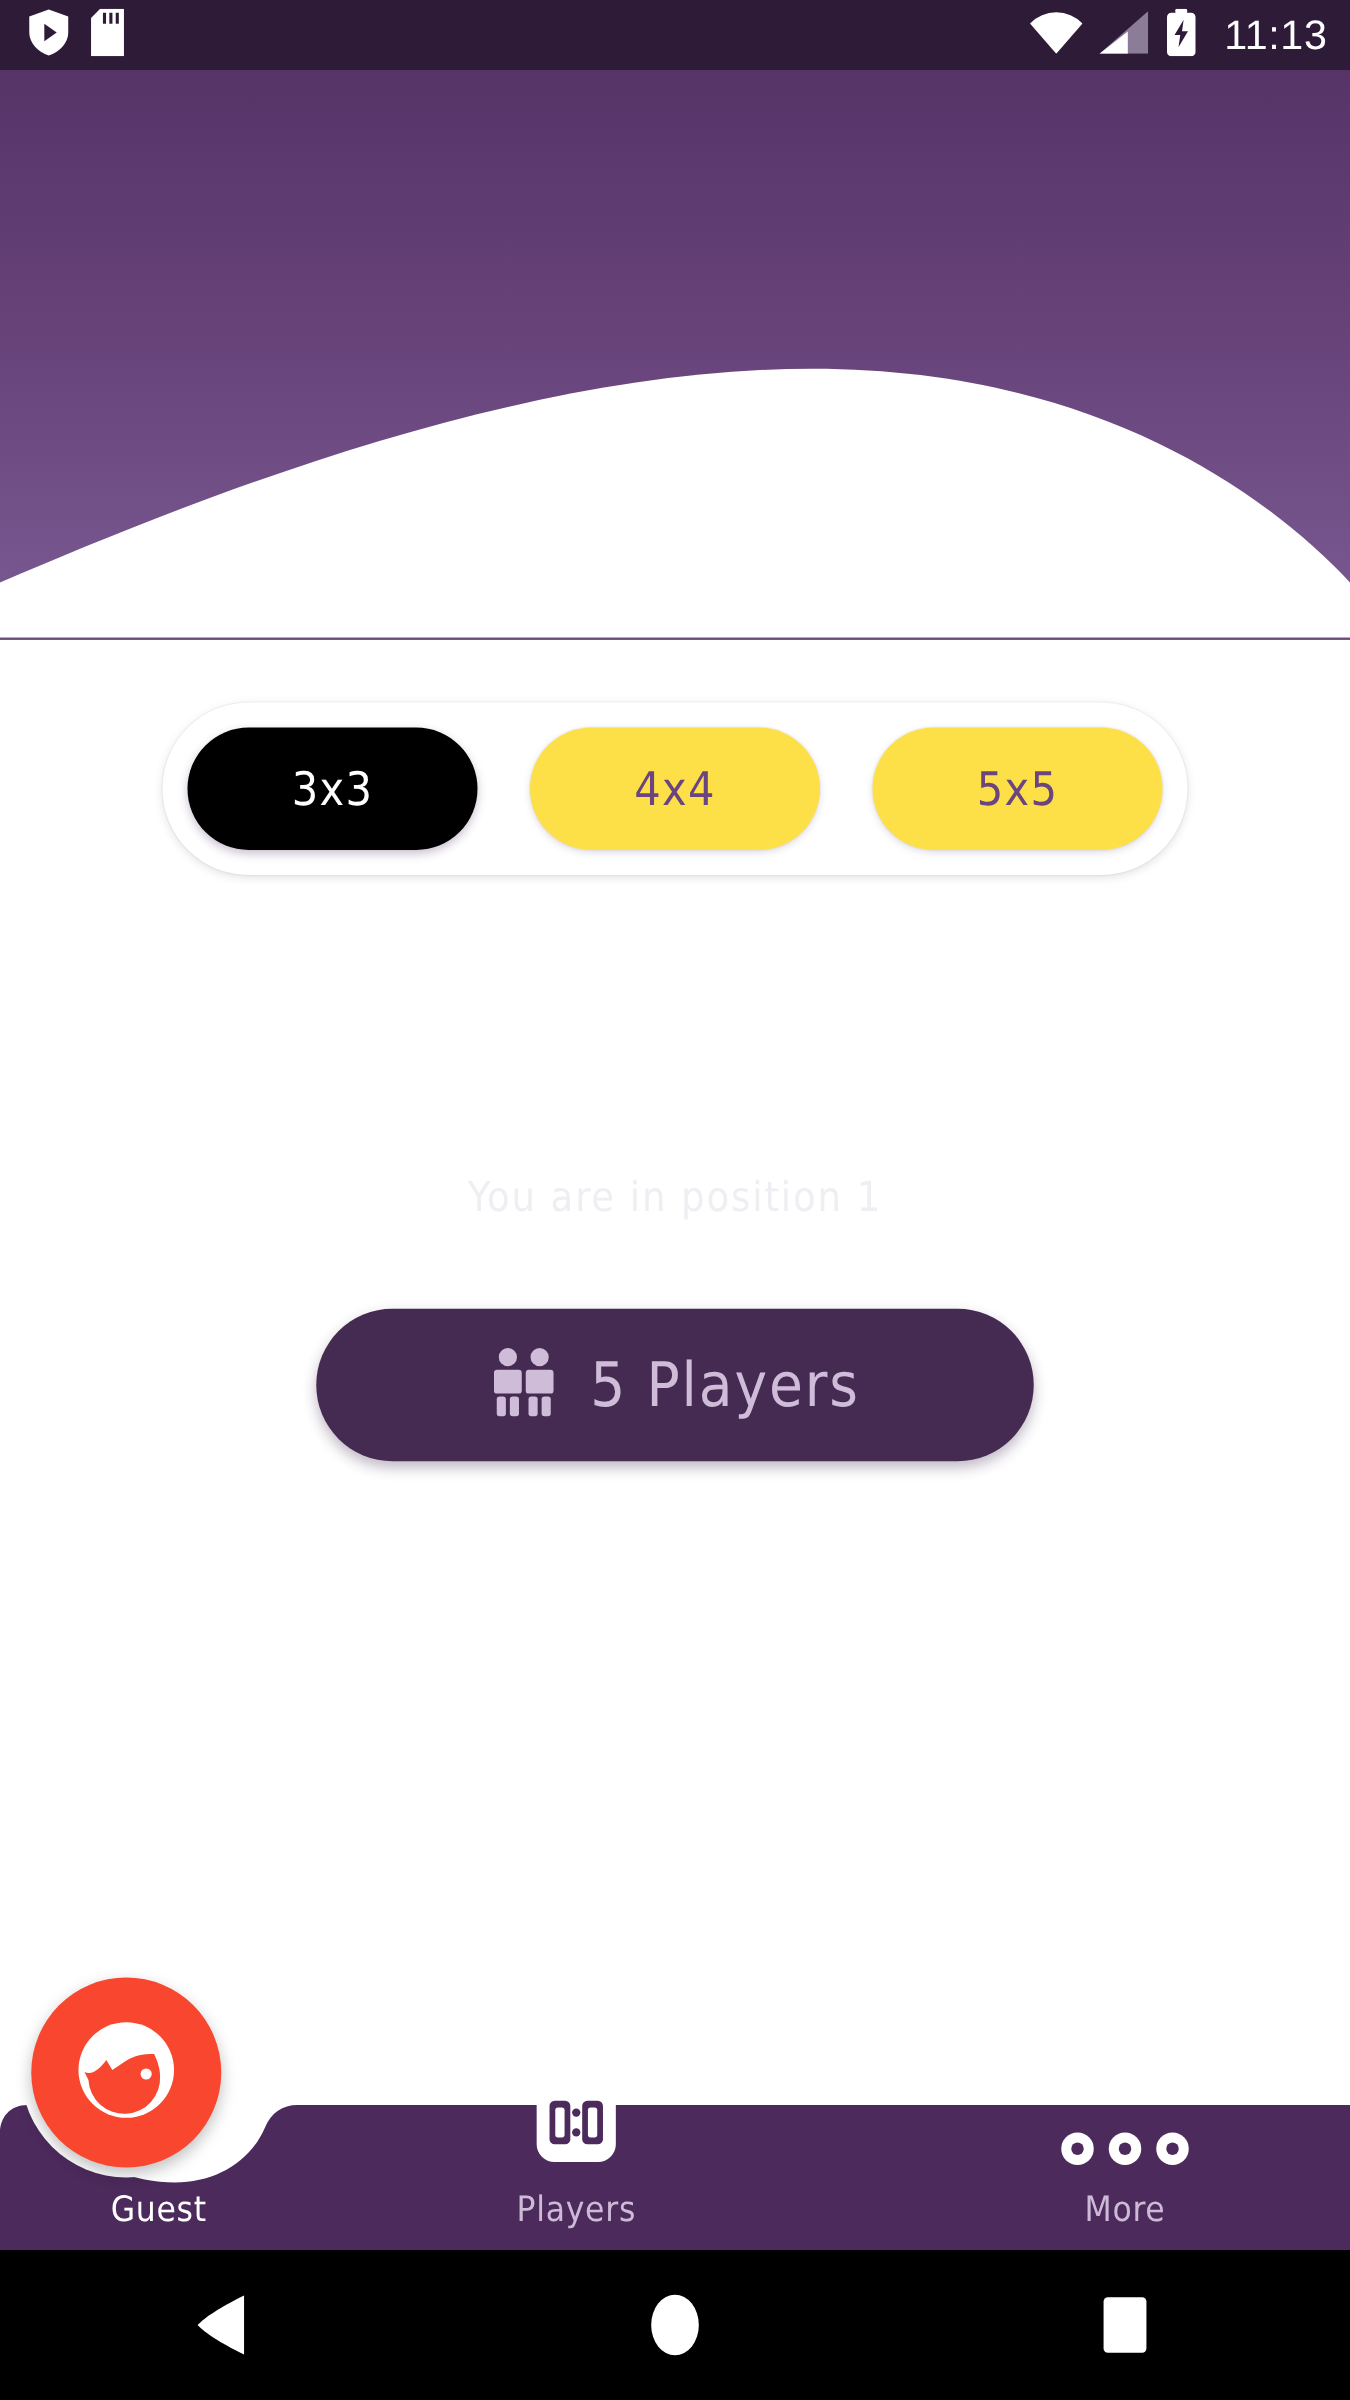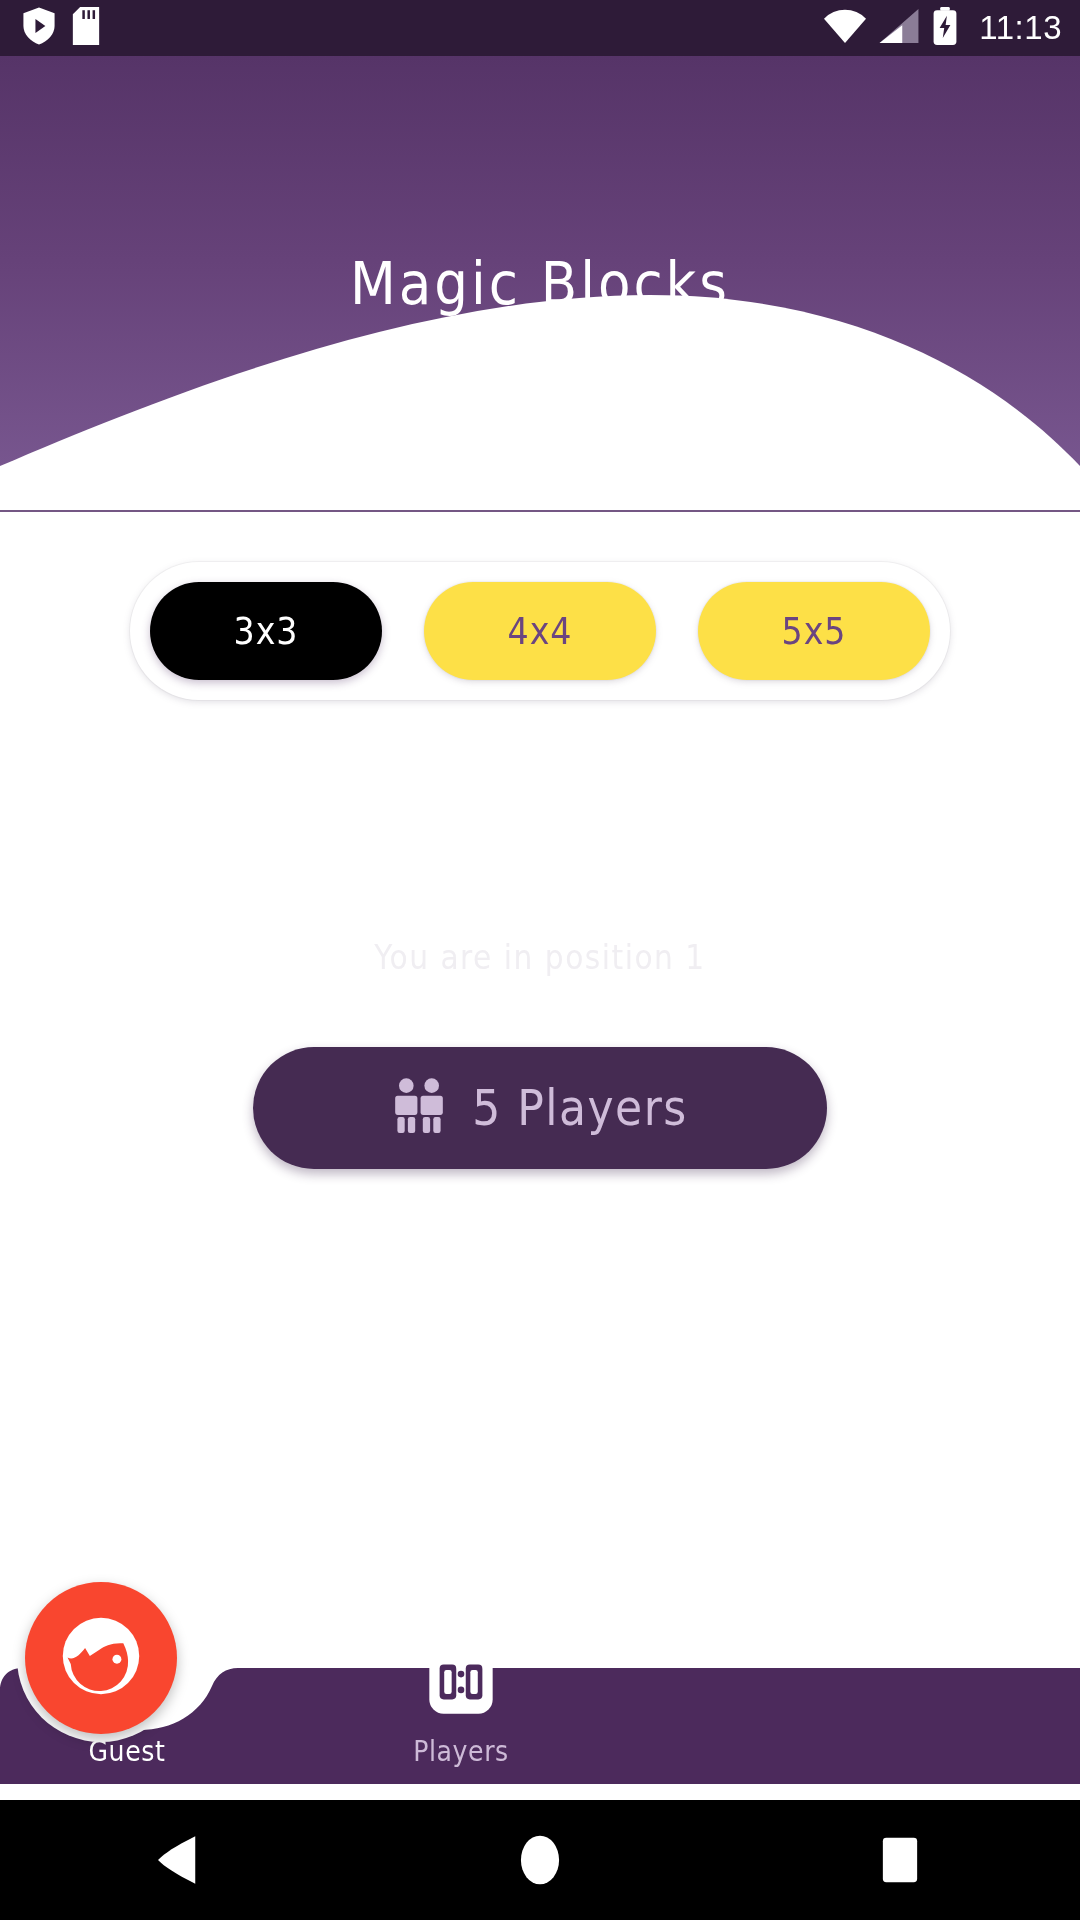--- a/index.html
+++ b/index.html
@@ -84,21 +84,21 @@
   #players-btn { top:1047px; }
 
   .position-note {
     position:absolute; top:938px; left:0; width:1080px; text-align:center;
     color:#f0eef2; font-size:33px; letter-spacing:1.5px;
     font-family:"DejaVu Sans Condensed","Liberation Sans",sans-serif;
   }
 
   
   .bottomnav {
-    position:absolute; left:0; bottom:136px; width:1080px; height:178px;
+    position:absolute; left:0; bottom:120px; width:1080px; height:178px;
   }
   .bottomnav svg.navbg { position:absolute; left:0; top:0; width:1080px; height:178px; }
   .nav-items {
     position:absolute; left:0; top:0; width:1080px; height:178px;
     display:flex; align-items:flex-end;
   }
   .nav-item {
     display:flex; flex-direction:column; align-items:center; justify-content:flex-end;
     cursor:pointer; user-select:none; padding-bottom:16px;
   }
@@ -188,21 +188,20 @@
       </span>
       <span class="sb-time">11:13</span>
     </div>
   </div>
 
   <div class="header">
     <svg class="arc" viewBox="0 0 1080 250" preserveAspectRatio="none">
       <path d="M0 250 L0 205 C170 132 420 34 650 34 C860 34 1000 120 1080 205 L1080 250 Z" fill="#ffffff"></path>
     </svg>
   </div>
-  <div class="app-title">Magic Blocks</div>
   <div class="header-rule"></div>
 
   <div class="seg-wrap">
     <div class="seg-btn active">3x3</div>
     <div class="seg-btn inactive">4x4</div>
     <div class="seg-btn inactive">5x5</div>
   </div>
 
 
   <div class="position-note">You are in position 1</div>
@@ -249,20 +248,28 @@
             <rect x="10.5" y="13" width="10.5" height="22" rx="2.6" fill="#4c2a5c"></rect>
             <rect x="13.4" y="16.4" width="4.7" height="15.2" rx="1.4" fill="#ffffff"></rect>
             <rect x="27" y="13" width="10.5" height="22" rx="2.6" fill="#4c2a5c"></rect>
             <rect x="29.9" y="16.4" width="4.7" height="15.2" rx="1.4" fill="#ffffff"></rect>
             <circle cx="24" cy="19" r="2.1" fill="#4c2a5c"></circle>
             <circle cx="24" cy="29" r="2.1" fill="#4c2a5c"></circle>
           </svg>
         </span>
         <span class="nav-label">Players</span>
       </div>
+      <div class="nav-item" id="nav-more">
+        <span class="dots">
+          <span class="dot"></span>
+          <span class="dot"></span>
+          <span class="dot"></span>
+        </span>
+        <span class="nav-label">More</span>
+      </div>
     </div>
   </div>
 
   <div class="androidnav">
     <div class="and-btn">
       <svg width="44" height="48" viewBox="0 0 26 28">
           <path d="M22 0 C10 6 4 10 0 14 C4 18 10 22 22 28 Z" fill="#ffffff"></path>
         </svg>
     </div>
     <div class="and-btn">

